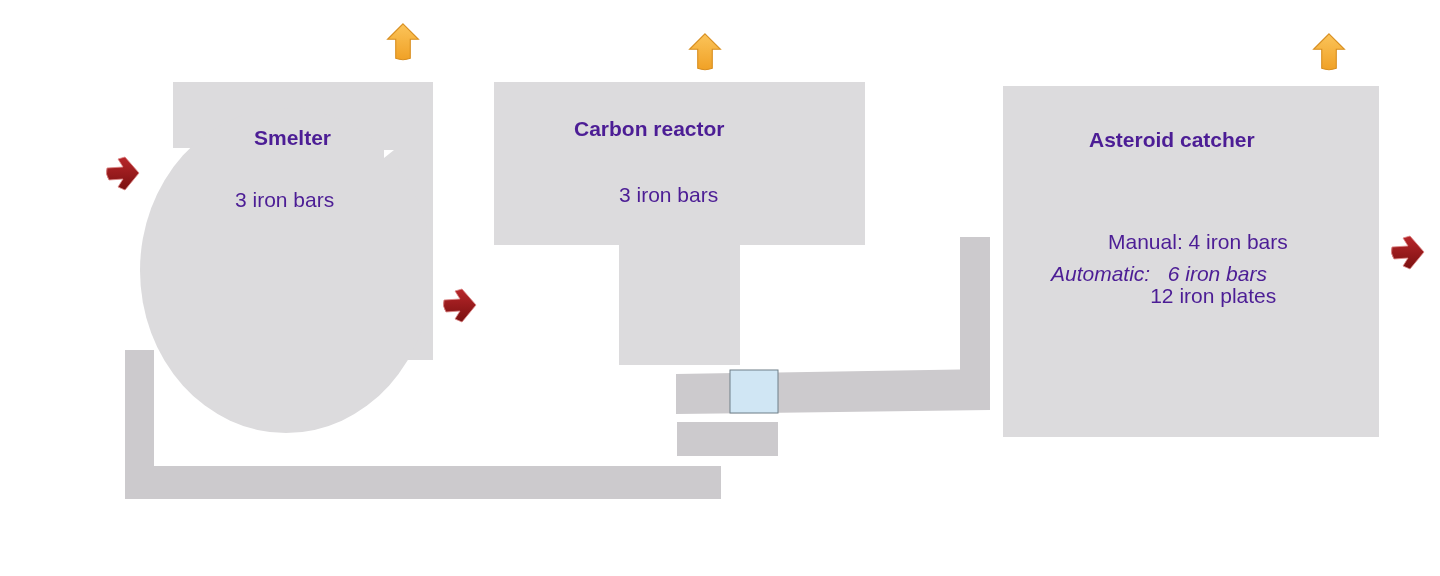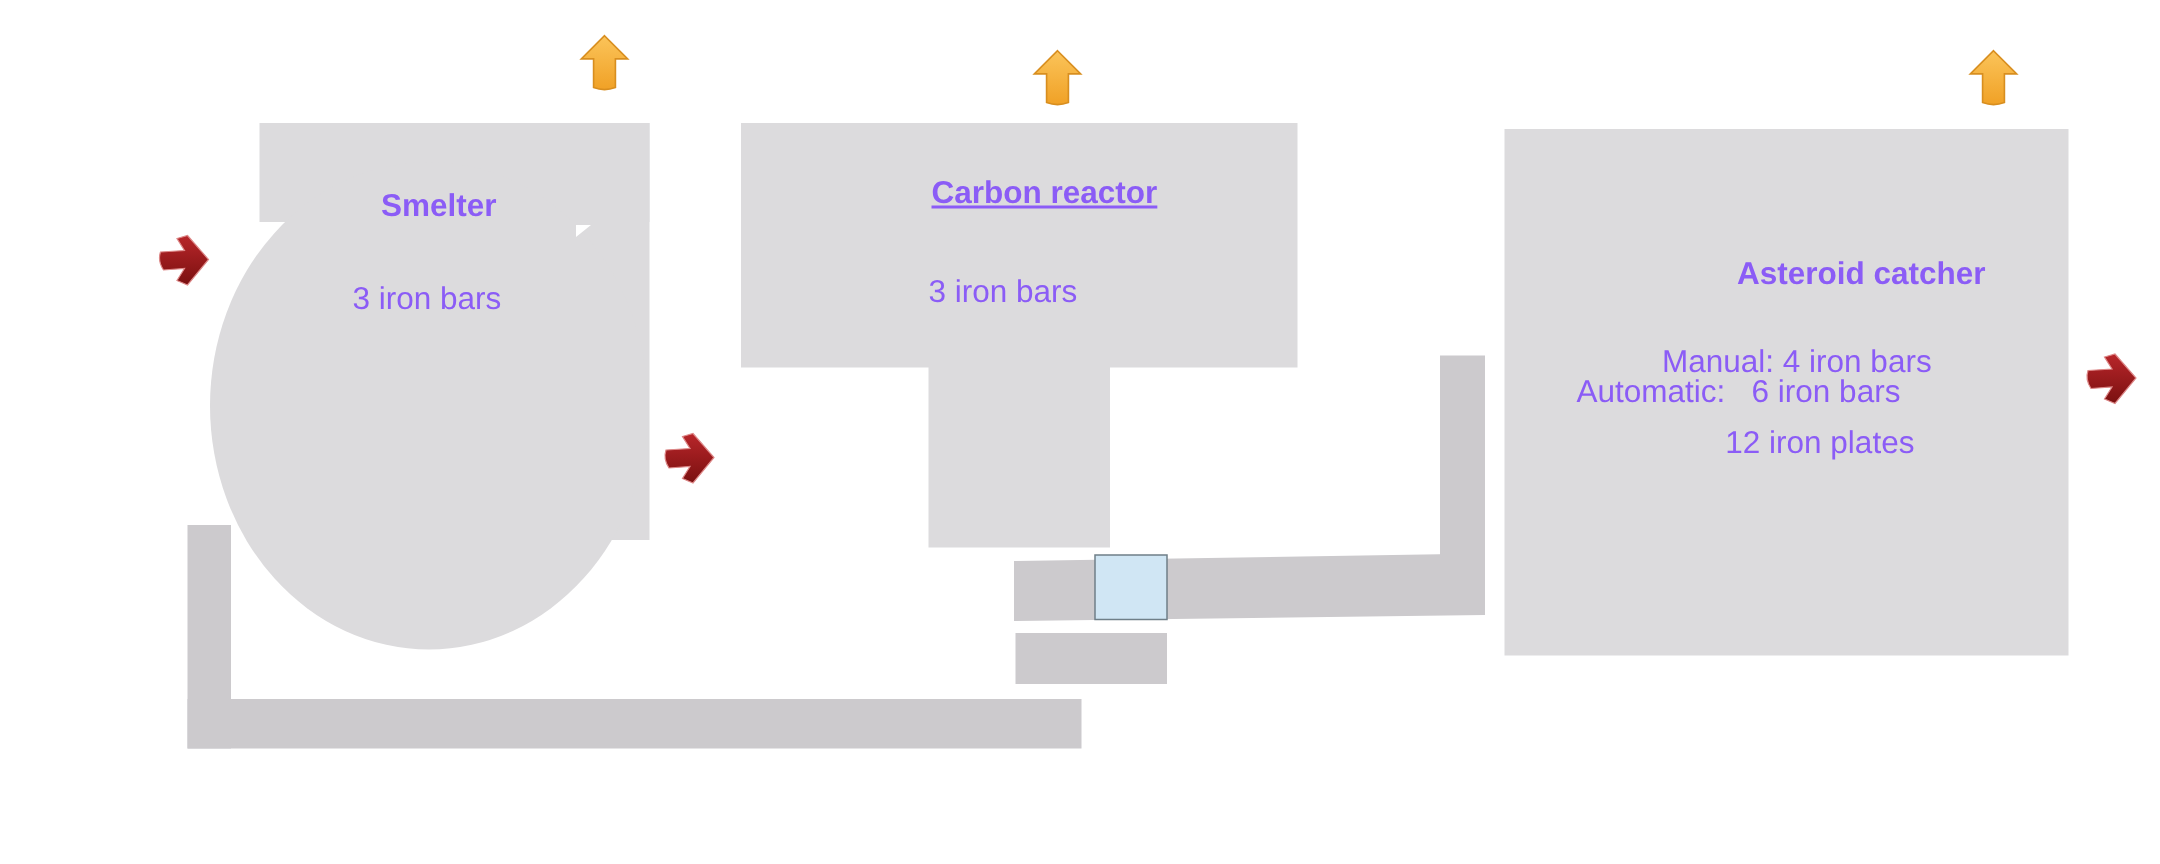--- a/index.html
+++ b/index.html
@@ -1,41 +1,41 @@
 <!DOCTYPE html>
 <html><head>
 <meta charset="utf-8">
 <style>
   html,body{margin:0;padding:0;background:#ffffff;}
   body{width:1440px;height:576px;position:relative;overflow:hidden;font-family:"Liberation Sans",sans-serif;}
   .shape{position:absolute;background:#dcdbdd;}
   .pipe{position:absolute;background:#cccacd;}
-  .txt{position:absolute;color:#8b5cf6;font-size:21px;white-space:pre;}
+  .txt{position:absolute;color:#4c1d95;font-size:21px;white-space:pre;}
   .title{font-weight:bold;font-size:21px;}
   .arrow{position:absolute;width:40px;height:40px;}
 </style>
 </head>
 <body>
 
 <div class="shape" style="left:173px;top:82px;width:260px;height:66px;"></div>
 <div class="shape" style="left:290px;top:82px;width:143px;height:278px;"></div>
 <div class="shape" style="left:140px;top:108px;width:292px;height:325px;border-radius:50%;"></div>
 <div style="position:absolute;left:384px;top:150px;width:0;height:0;border-left:10px solid #fff;border-bottom:8px solid transparent;"></div>
 <div class="txt title" style="left:254px;top:126px;">Smelter</div>
 <div class="txt" style="left:235px;top:188px;">3 iron bars</div>
 
 <div class="shape" style="left:494px;top:82px;width:371px;height:163px;"></div>
 <div class="shape" style="left:619px;top:240px;width:121px;height:125px;"></div>
-<div class="txt title" style="left:621px;top:117px;text-decoration:underline;">Carbon reactor</div>
+<div class="txt title" style="left:574px;top:117px;">Carbon reactor</div>
 <div class="txt" style="left:619px;top:183px;">3 iron bars</div>
 
 <div class="shape" style="left:1003px;top:86px;width:376px;height:351px;"></div>
-<div class="txt title" style="left:1158px;top:128px;margin-top:43px;">Asteroid catcher</div>
+<div class="txt title" style="left:1089px;top:128px;">Asteroid catcher</div>
 <div class="txt" style="left:1108px;top:230px;">Manual: 4 iron bars</div>
-<div class="txt" style="left:1051px;top:250px;">Automatic:   6 iron bars</div>
+<div class="txt" style="left:1051px;top:262px;font-style:italic;">Automatic:   6 iron bars</div>
 <div class="txt" style="left:1051px;top:284px;text-align:center;">                 12 iron plates</div>
 
 <div class="pipe" style="left:125px;top:350px;width:29px;height:149px;"></div>
 <div class="pipe" style="left:125px;top:466px;width:596px;height:33px;"></div>
 <div class="pipe" style="left:677px;top:422px;width:101px;height:34px;"></div>
 <svg style="position:absolute;left:0;top:0;" width="1440" height="576">
   <polygon points="676,374 990,369 990,410 676,414" fill="#cccacd"></polygon>
   <rect x="960" y="237" width="30" height="173" fill="#cccacd"></rect>
   <rect x="730" y="370" width="48" height="43" fill="#d0e6f4" stroke="#6f7f88" stroke-width="1"></rect>
 </svg>

